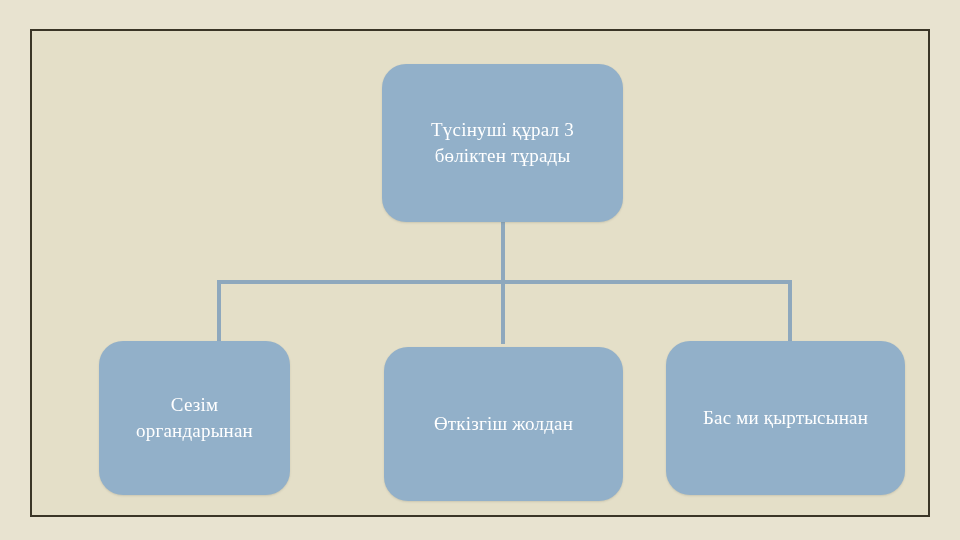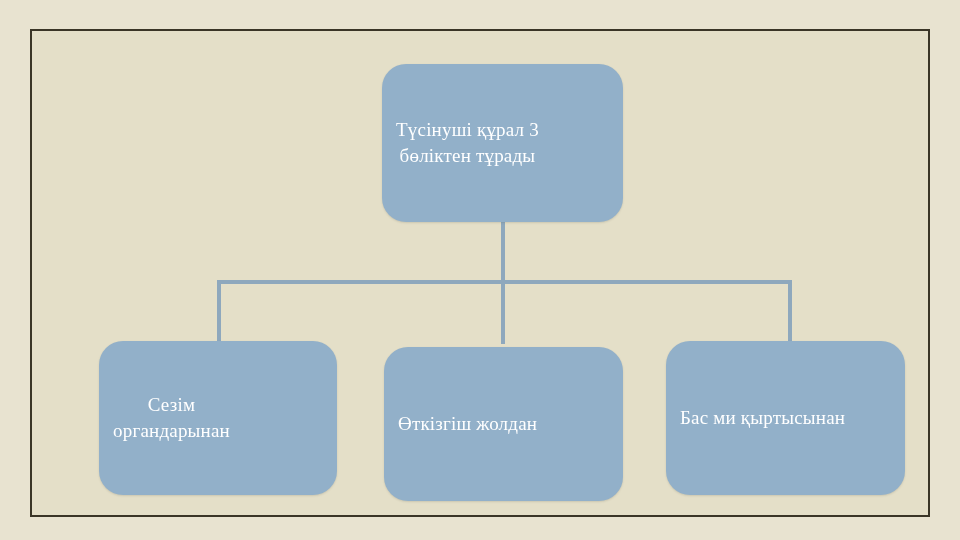--- a/index.html
+++ b/index.html
@@ -41,33 +41,33 @@
   .conn-v-mid   { left: 469px; top: 249px;  width: 4px;  height: 64px; }
   .conn-v-right { left: 756px; top: 249px;  width: 4px;  height: 64px; }
 
   
   .node {
     position: absolute;
     background: #92b0c9;
     border-radius: 24px;
     display: flex;
     align-items: center;
-    justify-content: flex-start;
+    justify-content: center;
     text-align: center;
     color: #ffffff;
     font-family: "Liberation Serif", serif;
     font-size: 19px;
     line-height: 1.35;
     letter-spacing: 0.2px;
     box-shadow: 0 1px 2px rgba(90,90,70,0.18);
     padding: 4px 14px;
   }
 
   #node-root  { left: 350px; top: 33px;  width: 241px; height: 158px; }
-  #node-c1    { left: 67px;  top: 310px; width: 238px; height: 154px; }
+  #node-c1    { left: 67px;  top: 310px; width: 191px; height: 154px; }
   #node-c2    { left: 352px; top: 316px; width: 239px; height: 154px; }
   #node-c3    { left: 634px; top: 310px; width: 239px; height: 154px; }
 
   .node-label { display: block; white-space: pre-line; }
 </style>
 </head>
 <body>
 
 <div id="slide">
 

